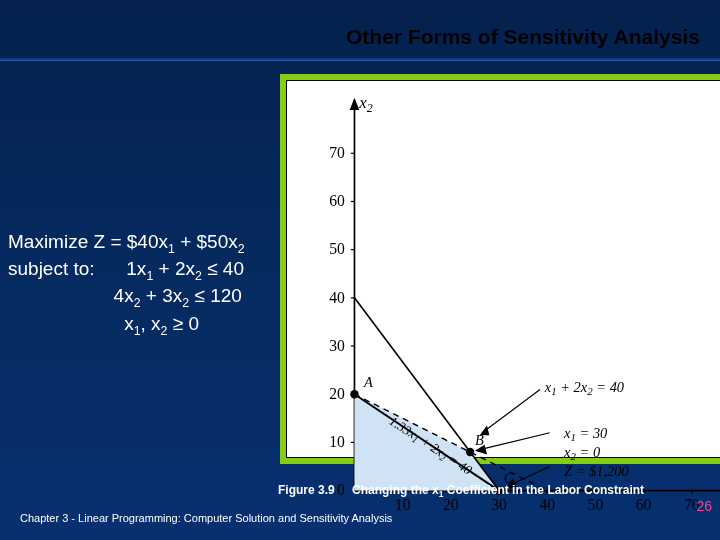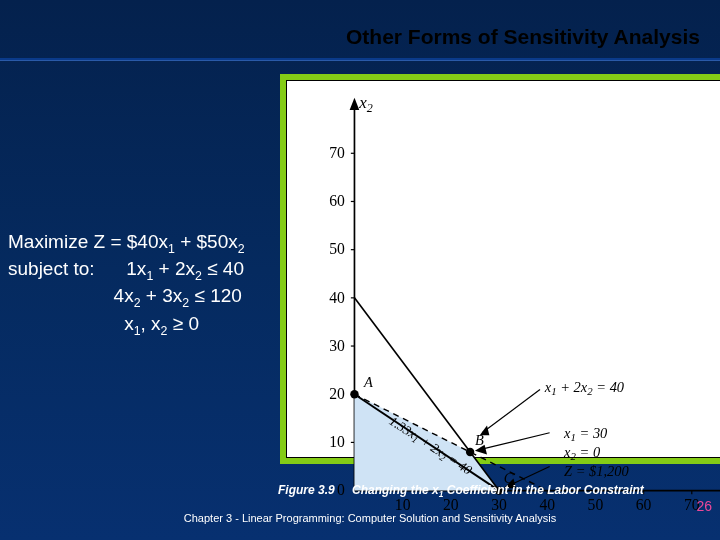--- a/index.html
+++ b/index.html
@@ -59,30 +59,28 @@
     inset: 0;
   }
   .caption-row {
     position: absolute;
     left: 278px;
     top: 483px;
     width: 440px;
     color: #fff;
     font-size: 12px;
     font-weight: bold;
-    font-style: italic;
   }
   .caption-row .fignum { margin-right: 14px; }
   .caption-row .sub { font-size: 0.7em; vertical-align: sub; }
   .chapter-line {
     position: absolute;
     left: 0;
     right: 0;
     top: 512px;
-    text-align: center;
     color: #fff;
     font-size: 11px;
     margin-left: 20px;
   }
   .page-num {
     position: absolute;
     right: 8px;
     top: 498px;
     color: #ec4899;
     font-size: 14px;

